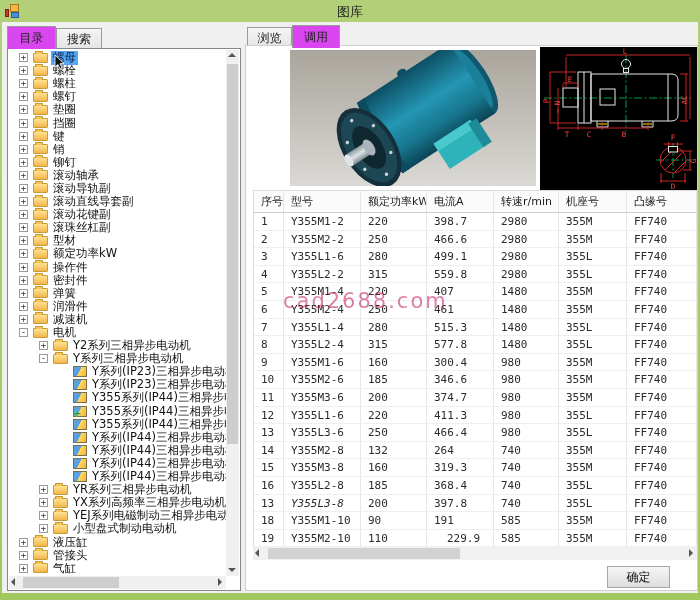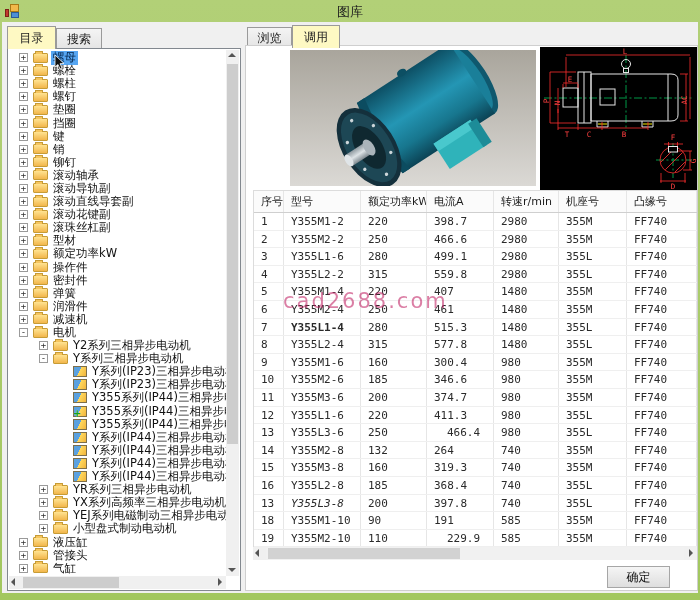--- a/index.html
+++ b/index.html
@@ -12,21 +12,21 @@
   .app-icon { position:absolute; left:5px; top:3px; width:16px; height:16px; }
   .app-icon .sq1 { position:absolute; left:0; top:6px; width:4px; height:8px; background:#c23b2e; border:1px solid #7d2016;}
   .app-icon .sq2 { position:absolute; left:5px; top:1px; width:9px; height:8px; background:#f2b94a; border:1px solid #a87916;}
   .app-icon .sq3 { position:absolute; left:6px; top:9px; width:8px; height:6px; background:#4d8fd6; border:1px solid #2b5a96;}
 
   
   .client { position:absolute; top:22px; left:2px; right:2px; bottom:7px; background:#f0f0f0; }
 
   
   .tab { position:absolute; font-size:12px; color:#222; text-align:center; border:1px solid #9a9a9a; border-bottom:none; background:linear-gradient(#f4f4f4,#e4e4e4); }
-  .tab.active { background:#fef9c3; z-index:3; }
+  .tab.active { background:#d946ef; z-index:3; }
 
   #ltab-dir   { left:5px;  top:4px; width:49px; height:23px; line-height:22px; }
   #ltab-search{ left:54px; top:6px; width:46px; height:21px; line-height:20px; }
   #rtab-browse{ left:245px; top:5px; width:45px; height:21px; line-height:20px; }
   #rtab-call  { left:290px; top:3px; width:48px; height:23px; line-height:22px; }
 
   
   #tree-box { position:absolute; left:5px; top:26px; width:234px; height:543px; background:#fff; border:1px solid #82888f; z-index:2; }
   #tree-rows { position:absolute; left:1px; top:2px; right:14px; bottom:14px; overflow:hidden; }
   .trow { display:flex; align-items:center; height:13.1px; font-size:11.5px; white-space:nowrap; color:#111; }
@@ -561,21 +561,21 @@
               <div class="gcell" style="width: 30px;">6</div>
               <div class="gcell" style="width: 77px;">Y355M2-4</div>
               <div class="gcell" style="width: 66px;">250</div>
               <div class="gcell" style="width: 67px;">461</div>
               <div class="gcell" style="width: 65px;">1480</div>
               <div class="gcell" style="width: 68px;">355M</div>
               <div class="gcell" style="width: 70px;">FF740</div>
             </div>
             <div class="grow">
               <div class="gcell" style="width: 30px;">7</div>
-              <div class="gcell" style="width: 77px; font-weight: bold;">Y355L1-4</div>
+              <div class="gcell" style="width: 77px;">Y355L1-4</div>
               <div class="gcell" style="width: 66px;">280</div>
               <div class="gcell" style="width: 67px;">515.3</div>
               <div class="gcell" style="width: 65px;">1480</div>
               <div class="gcell" style="width: 68px;">355L</div>
               <div class="gcell" style="width: 70px;">FF740</div>
             </div>
             <div class="grow">
               <div class="gcell" style="width: 30px;">8</div>
               <div class="gcell" style="width: 77px;">Y355L2-4</div>
               <div class="gcell" style="width: 66px;">315</div>
@@ -617,21 +617,21 @@
               <div class="gcell" style="width: 66px;">220</div>
               <div class="gcell" style="width: 67px;">411.3</div>
               <div class="gcell" style="width: 65px;">980</div>
               <div class="gcell" style="width: 68px;">355L</div>
               <div class="gcell" style="width: 70px;">FF740</div>
             </div>
             <div class="grow">
               <div class="gcell" style="width: 30px;">13</div>
               <div class="gcell" style="width: 77px;">Y355L3-6</div>
               <div class="gcell" style="width: 66px;">250</div>
-              <div class="gcell" style="width: 67px; text-align: center;">466.4</div>
+              <div class="gcell" style="width: 67px;">466.4</div>
               <div class="gcell" style="width: 65px;">980</div>
               <div class="gcell" style="width: 68px;">355L</div>
               <div class="gcell" style="width: 70px;">FF740</div>
             </div>
             <div class="grow">
               <div class="gcell" style="width: 30px;">14</div>
               <div class="gcell" style="width: 77px;">Y355M2-8</div>
               <div class="gcell" style="width: 66px;">132</div>
               <div class="gcell" style="width: 67px;">264</div>
               <div class="gcell" style="width: 65px;">740</div>

